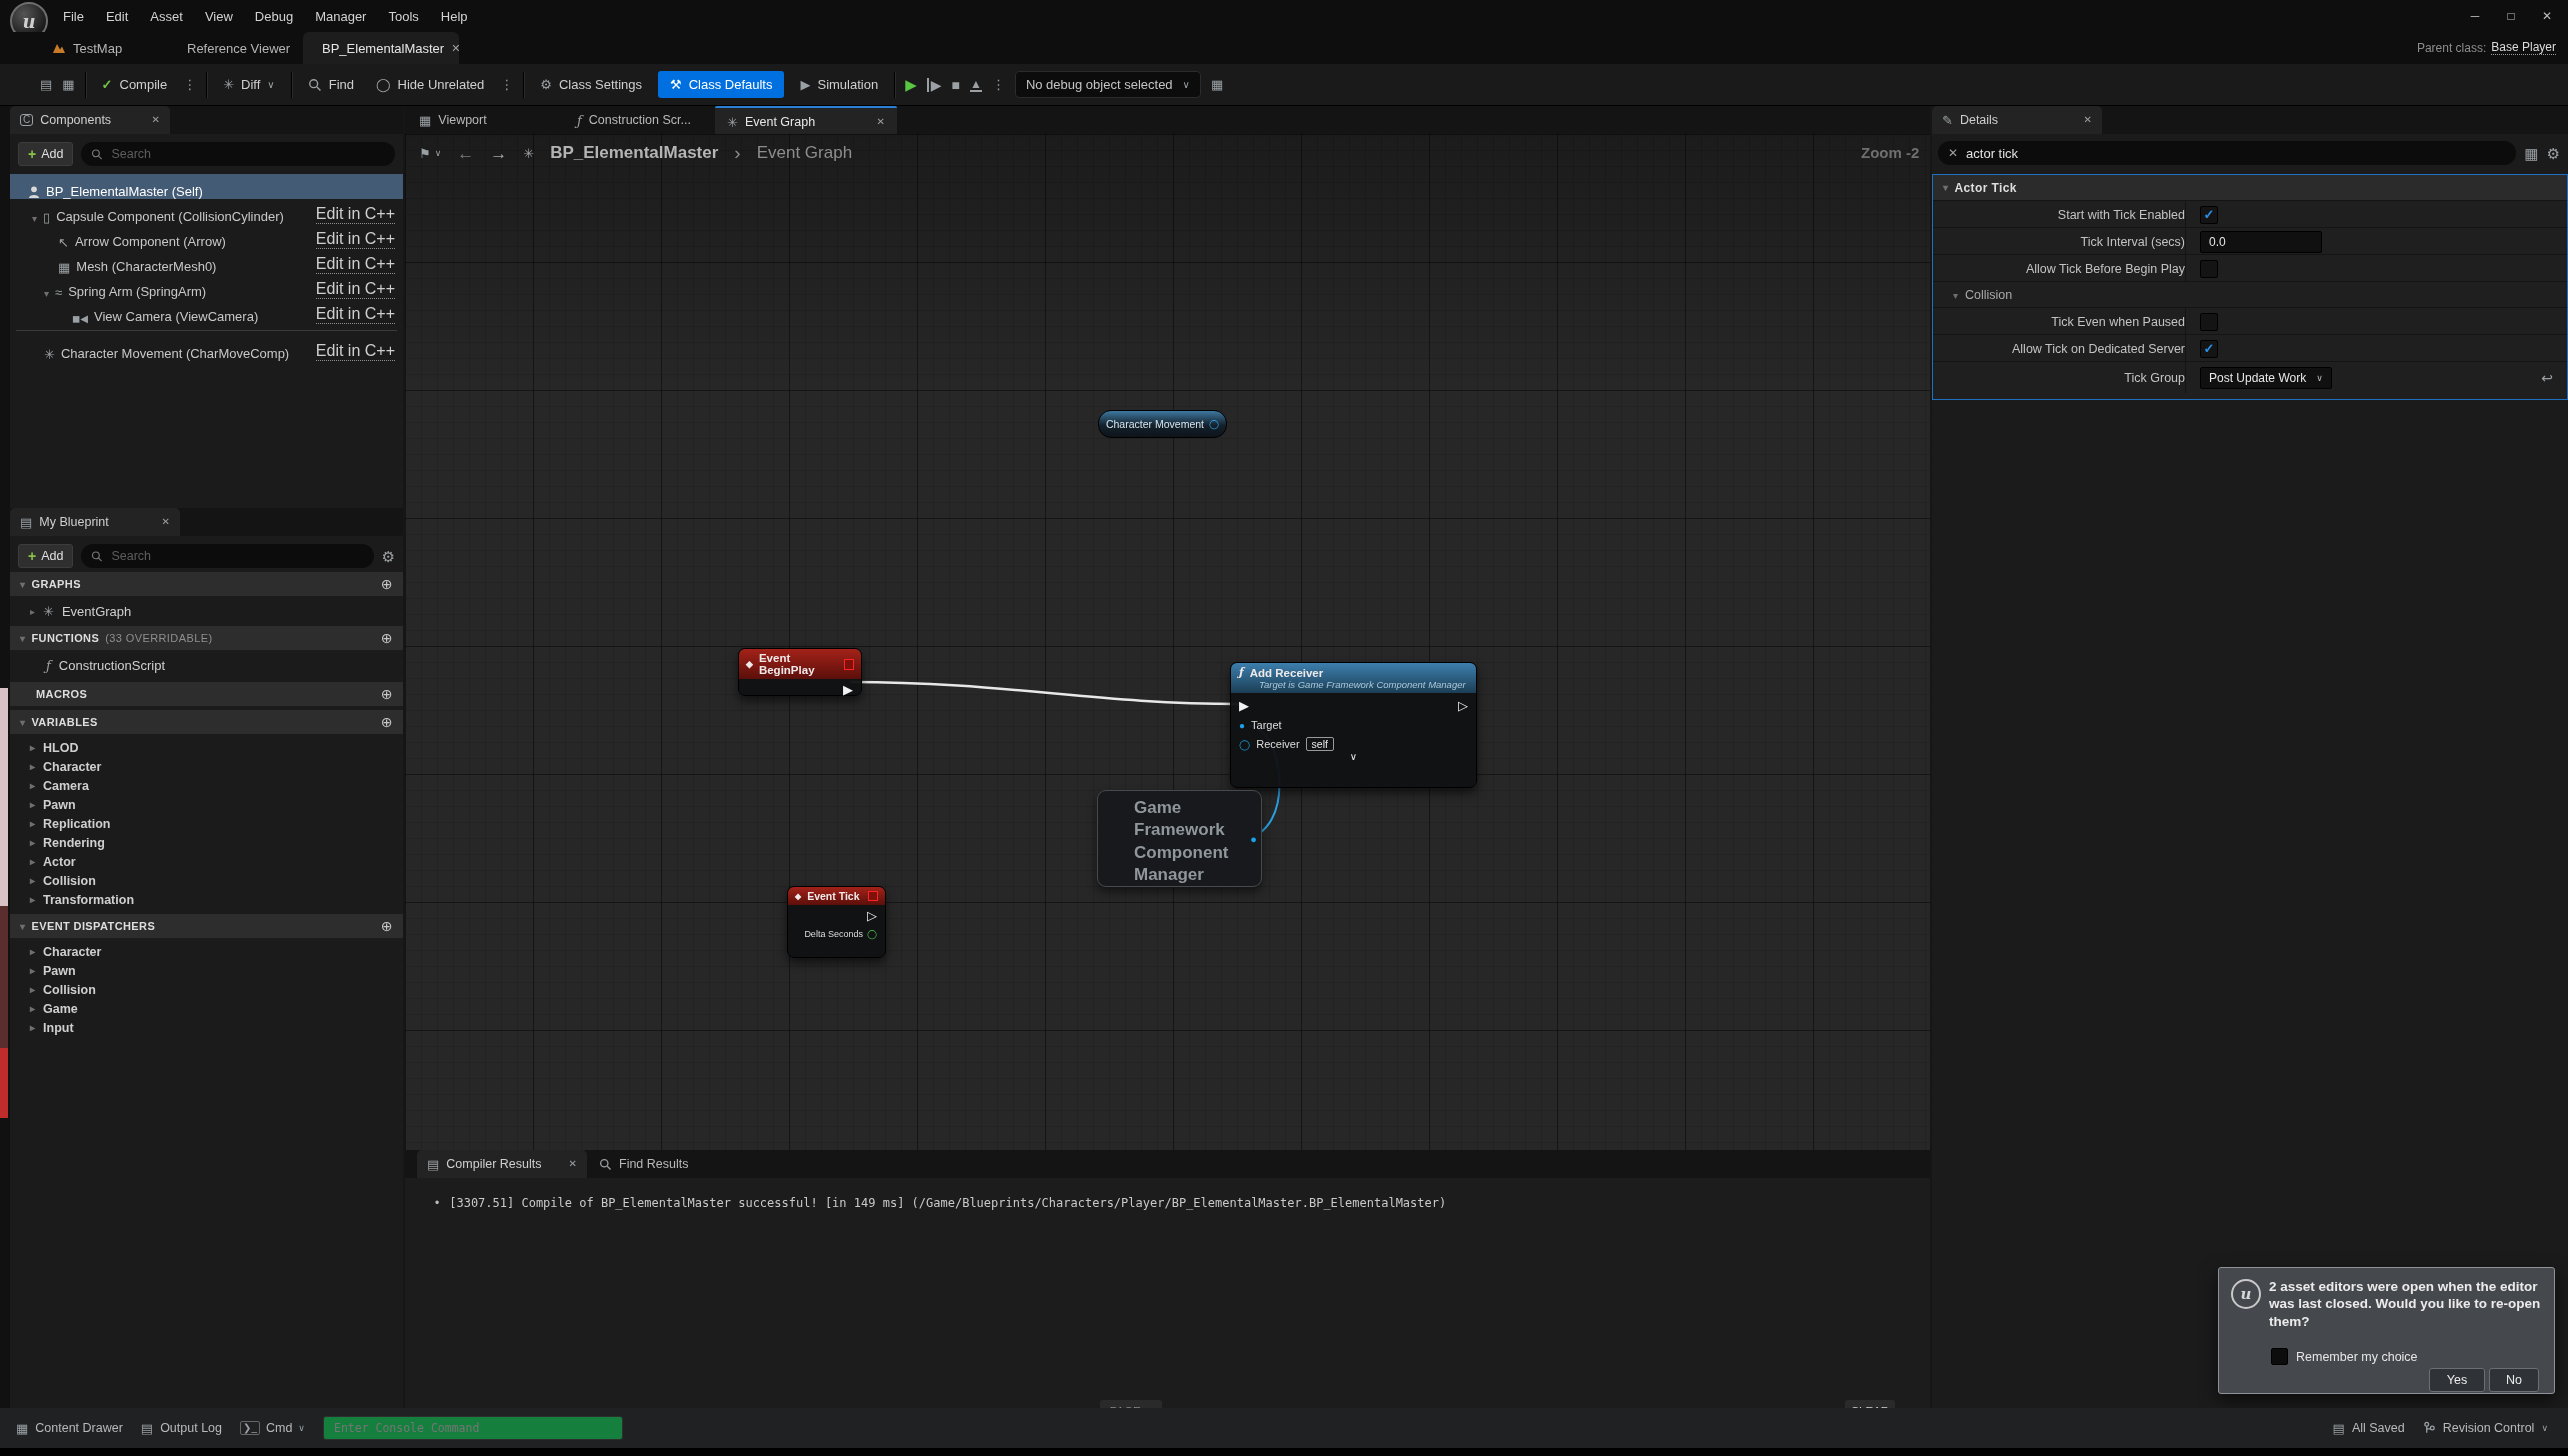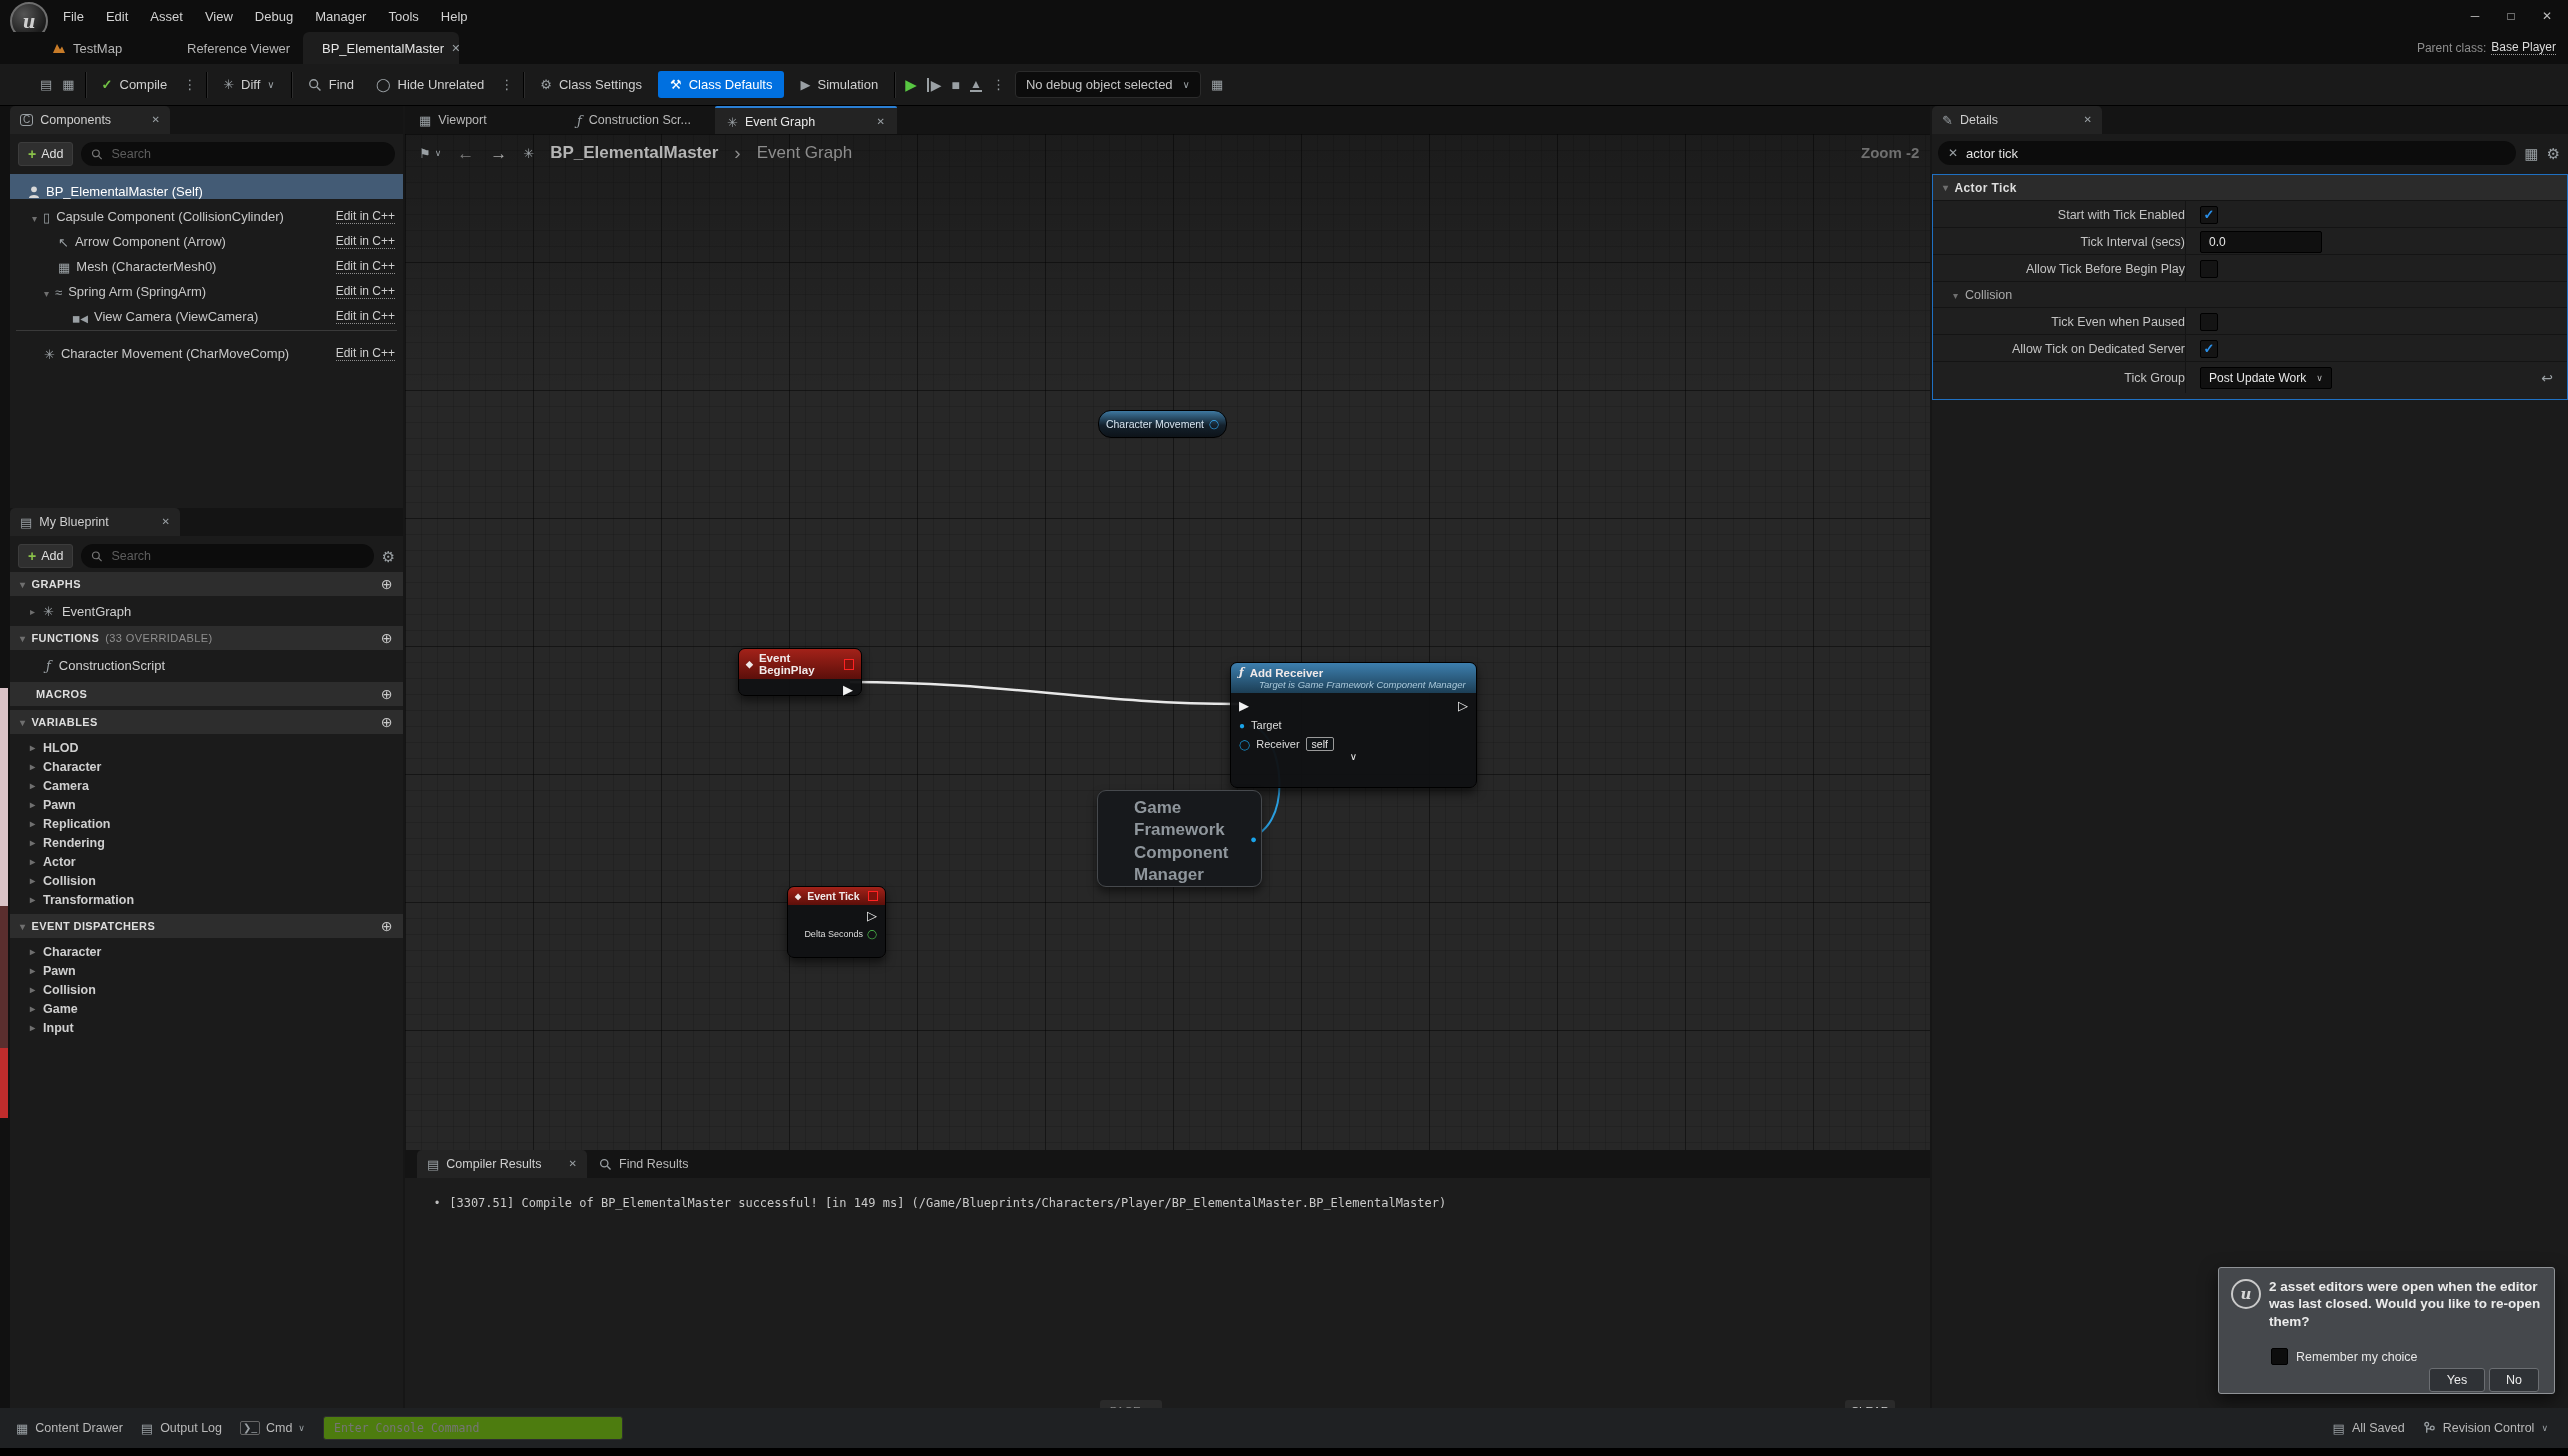--- a/index.html
+++ b/index.html
@@ -32,21 +32,21 @@
   .panel-body{background:#1b1b1b;}
   .addbtn{background:#2f2f2f;border:1px solid #3c3c3c;border-radius:3px;padding:3px 9px;font-size:12.5px;color:#e0e0e0;display:flex;align-items:center;gap:5px;}
   .addbtn .plus{color:#8bc24a;font-weight:bold;font-size:14px;}
   .searchpill{background:#0c0c0c;border-radius:12px;height:24px;display:flex;align-items:center;gap:6px;padding:0 10px;flex:1;}
   .searchpill input{background:transparent;border:none;outline:none;color:#cfcfcf;font-size:12.5px;width:100%;font-family:"Liberation Sans",sans-serif;}
   .searchpill input::placeholder{color:#5d5d5d;}
   .sect-hdr{background:#2d2d2d;display:flex;align-items:center;font-size:11px;font-weight:bold;color:#dedede;letter-spacing:.4px;padding:0 10px;gap:6px;}
   .sect-hdr .note{font-weight:normal;color:#8f8f8f;}
   .sect-hdr .plus-circle{margin-left:auto;color:#c8c8c8;font-size:14px;font-weight:normal;}
   .tree-row{display:flex;align-items:flex-end;gap:6px;font-size:13px;color:#c8c8c8;position:absolute;left:0;right:0;padding-left:18px;}
-  .editcpp{margin-left:auto;margin-right:8px;font-size:12px;color:#cfcfcf;border-bottom:1px dotted #8f8f8f;margin-top:30px;}
+  .editcpp{margin-left:auto;margin-right:8px;font-size:16px;color:#cfcfcf;border-bottom:1px dotted #8f8f8f;margin-top:30px;}
   .varrow{position:absolute;left:0;right:0;display:flex;align-items:center;gap:8px;font-size:12.5px;font-weight:bold;color:#cfcfcf;padding-left:20px;}
   .caret{color:#6f6f6f;font-size:10px;}
 
   
   .gtab{height:28px;display:flex;align-items:center;gap:7px;padding:0 12px;font-size:12.5px;color:#b9b9b9;}
   .gtab.active{background:#232323;color:#e8e8e8;border-top:2px solid #2a7fd4;border-radius:2px 2px 0 0;}
   .canvas{left:405px;top:134px;width:1525px;height:1016px;background-color:#272727;
     background-image:
       linear-gradient(rgba(0,0,0,.38) 1px,transparent 1px),
       linear-gradient(90deg,rgba(0,0,0,.38) 1px,transparent 1px),
@@ -596,21 +596,21 @@
     </div>
     <div class="flex" style="gap:7px;">
       <span class="ic">▤</span>
       <span>Output Log</span>
     </div>
     <div class="flex" style="gap:6px;">
       <span class="ic" style="font-size:10px;border:1px solid #666;border-radius:2px;padding:1px 2px;">❯_</span>
       <span>Cmd</span>
       <span class="ic" style="font-size:9px;">∨</span>
     </div>
-    <div style="width:300px;height:24px;background:#4d7c0f;border:1px solid #2e2e2e;border-radius:3px;display:flex;align-items:center;padding:0 8px;box-sizing:border-box;">
+    <div style="width:300px;height:24px;background:#15803d;border:1px solid #2e2e2e;border-radius:3px;display:flex;align-items:center;padding:0 8px;box-sizing:border-box;">
       <input class="mono" style="background: transparent; border: none; outline: none; color: rgb(207, 207, 207); font-size: 11.5px; width: 100%;" placeholder="Enter Console Command">
     </div>
     <div class="flex" style="margin-left:auto;gap:7px;">
       <span class="ic">▤</span>
       <span>All Saved</span>
     </div>
     <div class="flex" style="gap:7px;margin-right:4px;">
       <svg width="13" height="14" viewBox="0 0 14 14">
           <circle cx="4" cy="3" r="2" fill="none" stroke="#9aa0a4" stroke-width="1.4"></circle>
           <circle cx="10" cy="7" r="2" fill="none" stroke="#9aa0a4" stroke-width="1.4"></circle>

